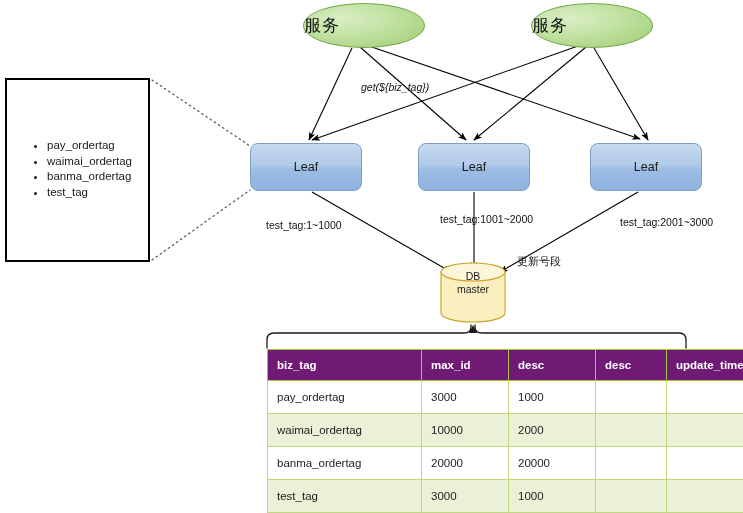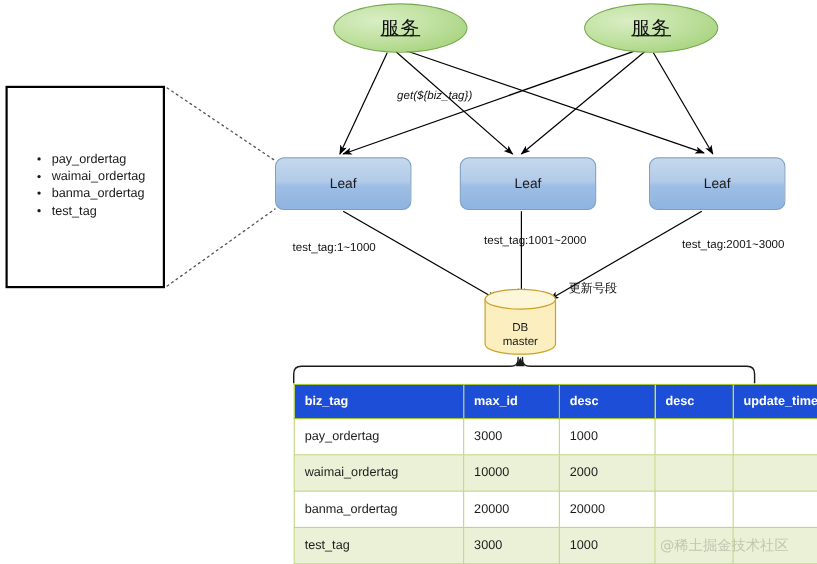--- a/index.html
+++ b/index.html
@@ -55,37 +55,36 @@
   
   .service-node {
     position: absolute;
     width: 122px;
     height: 45px;
     border-radius: 50%;
     border: 1px solid #74a74a;
     background: radial-gradient(ellipse at 32% 34%, #d9eec4 0%, #c2e2a3 42%, #9ccd70 100%);
     display: flex;
     align-items: center;
-    justify-content: center;
+    justify-content: flex-start;
     box-sizing: border-box;
-    text-decoration: underline;
   }
   .service-node .label {
     font-size: 17px;
     color: #111111;
     letter-spacing: 1px;
     font-family: "DejaVu Sans", sans-serif;
   }
   #service-left  { left: 303px; top: 3px; }
   #service-right { left: 531px; top: 3px; }
 
   
   .leaf-node {
     position: absolute;
-    width: 124px;
+    width: 112px;
     height: 48px;
     border-radius: 8px;
     border: 1px solid #7d9fc4;
     background: linear-gradient(to bottom, #c5d8ee 0%, #b2cbe8 45%, #9dbde4 55%, #8fb4e0 100%);
     display: flex;
     align-items: center;
     justify-content: center;
     box-sizing: border-box;
   }
   .leaf-node .label {
@@ -93,21 +92,21 @@
     color: #1a1a1a;
   }
   #leaf-1 { left: 250px; top: 143px; }
   #leaf-2 { left: 418px; top: 143px; }
   #leaf-3 { left: 590px; top: 143px; }
 
   
   .db-node {
     position: absolute;
     left: 440px;
-    top: 274px;
+    top: 252px;
     width: 66px;
     height: 62px;
   }
   .db-node .db-label {
     position: absolute;
     left: 0;
     top: 18px;
     width: 66px;
     text-align: center;
     font-size: 10.5px;
@@ -144,21 +143,21 @@
     border: 1px solid #c0d67f;
     padding: 0 9px;
     height: 32px;
     text-align: left;
     font-weight: normal;
     color: #1c1c1c;
     overflow: hidden;
     white-space: nowrap;
   }
   .leaf-table thead th {
-    background: #1d4ed8;
+    background: #701a75;
     color: #ffffff;
     font-weight: bold;
     font-size: 11.5px;
     border-color: #a5c63b;
     height: 30px;
   }
   .leaf-table tbody tr.odd td  { background: #ffffff; }
   .leaf-table tbody tr.even td { background: #eaf1d7; }
   .col-biz    { width: 135px; }
   .col-max    { width: 68px; }
@@ -296,15 +295,14 @@
       <tr class="even">
         <td>test_tag</td>
         <td>3000</td>
         <td>1000</td>
         <td></td>
         <td></td>
       </tr>
     </tbody>
   </table>
 
-  <div class="watermark">@稀土掘金技术社区</div>
 
 </div>
 
 </body></html>

